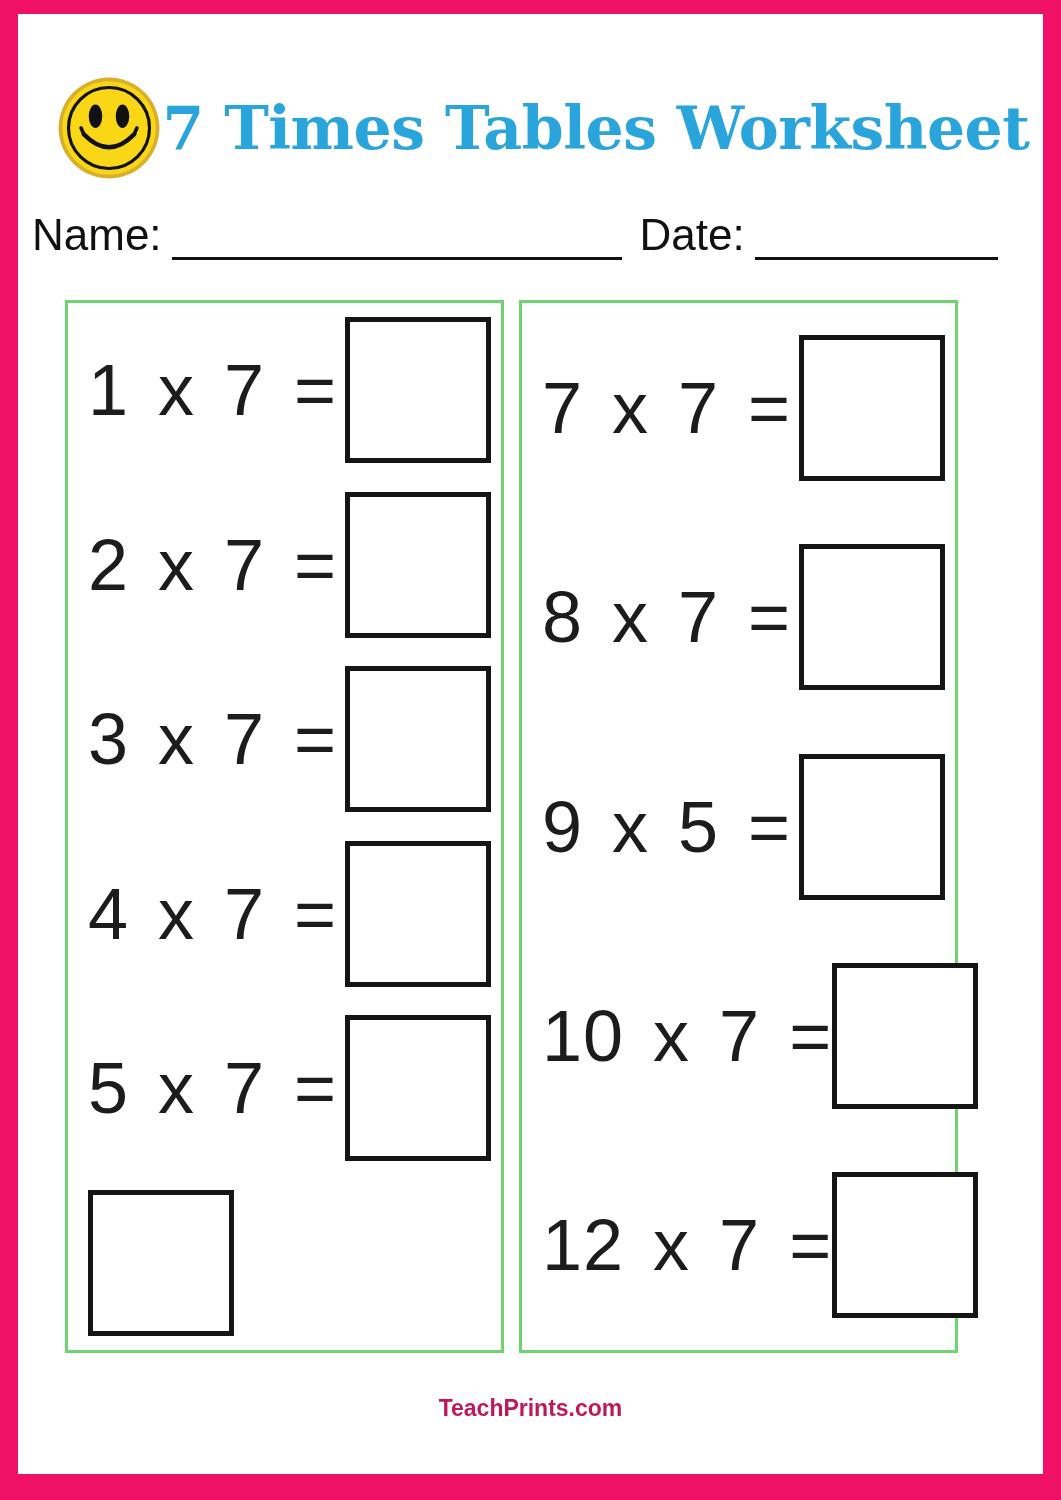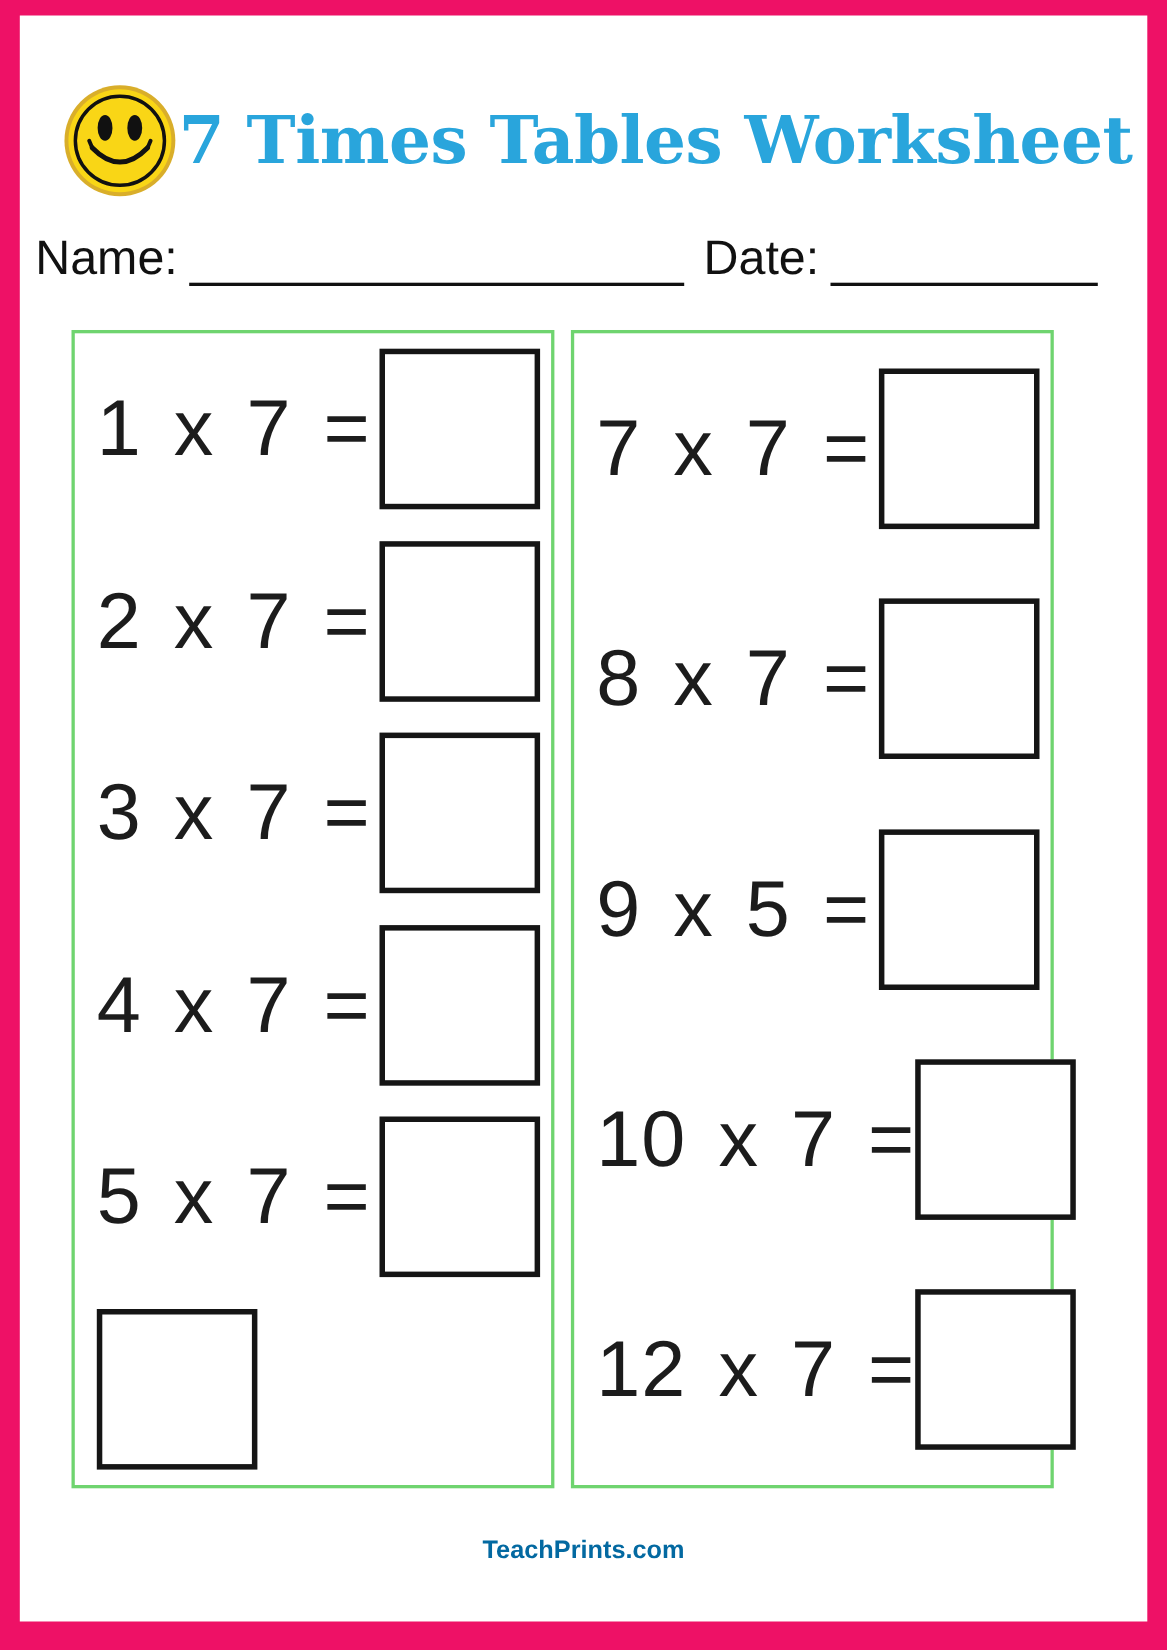--- a/index.html
+++ b/index.html
@@ -86,21 +86,21 @@
     border:5px solid #151515;
     background:#fff;
     flex-shrink:0;
   }
   
   .footer{
     margin-top:42px;
     text-align:center;
     font-size:23px;
     font-weight:bold;
-    color:#0369a1;
+    color:#be185d;
   }
 </style>
 </head>
 <body>
 
 <div class="page">
 
   <div class="header">
     <svg class="smiley" viewBox="0 0 120 120" aria-hidden="true">
       <circle cx="60" cy="60" r="56" fill="#D9AE2A"></circle>

